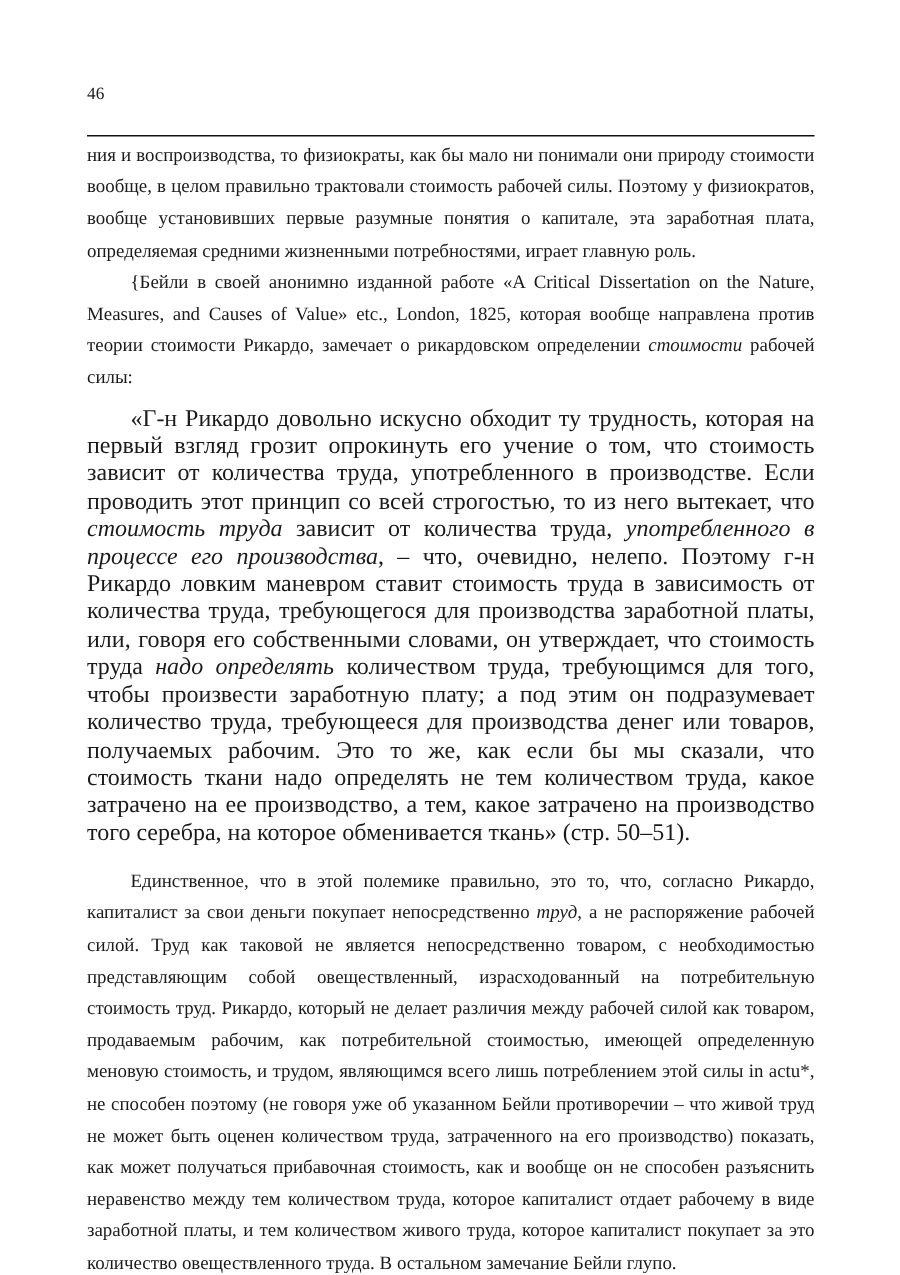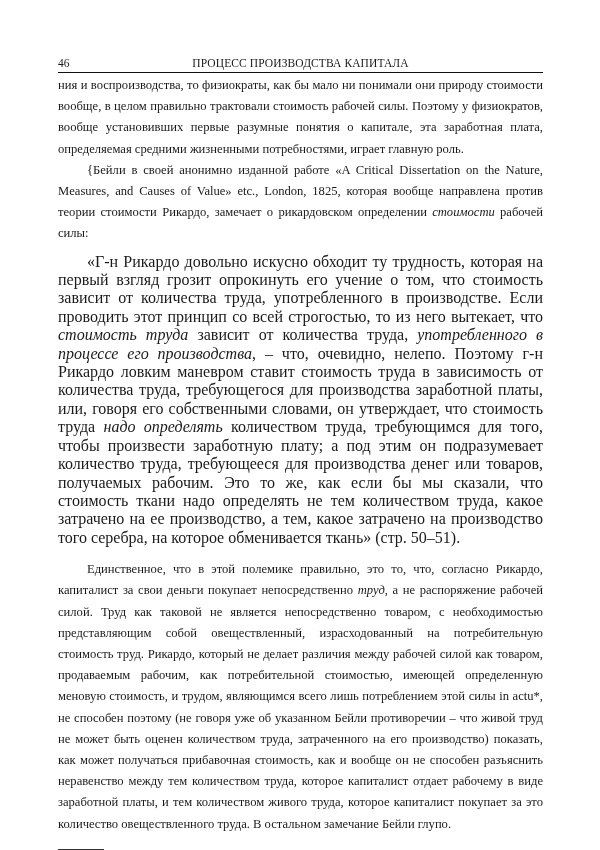--- a/index.html
+++ b/index.html
@@ -20,21 +20,21 @@
       left: 58px;
       top: 56px;
       width: 485px;
     }
     .running-head {
       position: relative;
       height: 15px;
       font-size: 11.5px;
       line-height: 15px;
       border-bottom: 1.3px solid #111;
-      padding-bottom: 1px;
+      padding-bottom: 19px;
     }
     .page-number {
       position: absolute;
       left: 0;
       top: 0;
     }
     .running-title {
       position: absolute;
       left: 0;
       right: 0;
@@ -82,21 +82,20 @@
       padding-left: 29px;
     }
   </style>
 </head>
 <body>
 
 <div class="page">
 
   <div class="running-head">
     <span class="page-number">46</span>
-    <span class="running-title">ПРОЦЕСС ПРОИЗВОДСТВА КАПИТАЛА</span>
   </div>
 
   <div class="body-text">
 
     <p class="main-para">ния и воспроизводства, то физиократы, как бы мало ни понимали они природу стоимости вообще, в целом правильно трактовали стоимость рабочей силы. Поэтому у физиократов, вообще установивших первые разумные понятия о капитале, эта заработная плата, определяемая средними жизненными потребностями, играет главную роль.</p>
 
     <p class="main-para indent"><span>{Бейли в своей анонимно изданной работе «A Critical Dissertation on the Nature, Measures, and Causes of Value» etc., London, 1825, которая вообще направлена против теории стоимости Рикардо, замечает о рикардовском определении </span><em>стоимости</em><span> рабочей силы:</span></p>
 
     <p class="quote indent"><span>«Г-н Рикардо довольно искусно обходит ту трудность, которая на первый взгляд грозит опрокинуть его учение о том, что стоимость зависит от количества труда, употребленного в производстве. Если проводить этот принцип со всей строгостью, то из него вытекает, что </span><em>стоимость труда</em><span> зависит от количества труда, </span><em>употребленного в процессе его производства</em><span>, – что, очевидно, нелепо. Поэтому г-н Рикардо ловким маневром ставит стоимость труда в зависимость от количества труда, требующегося для производства заработной платы, или, говоря его собственными словами, он утверждает, что стоимость труда </span><em>надо определять</em><span> количеством труда, требующимся для того, чтобы произвести заработную плату; а под этим он подразумевает количество труда, требующееся для производства денег или товаров, получаемых рабочим. Это то же, как если бы мы сказали, что стоимость ткани надо определять не тем количеством труда, какое затрачено на ее производство, а тем, какое затрачено на производство того серебра, на которое обменивается ткань» (стр. 50–51).</span></p>
 

